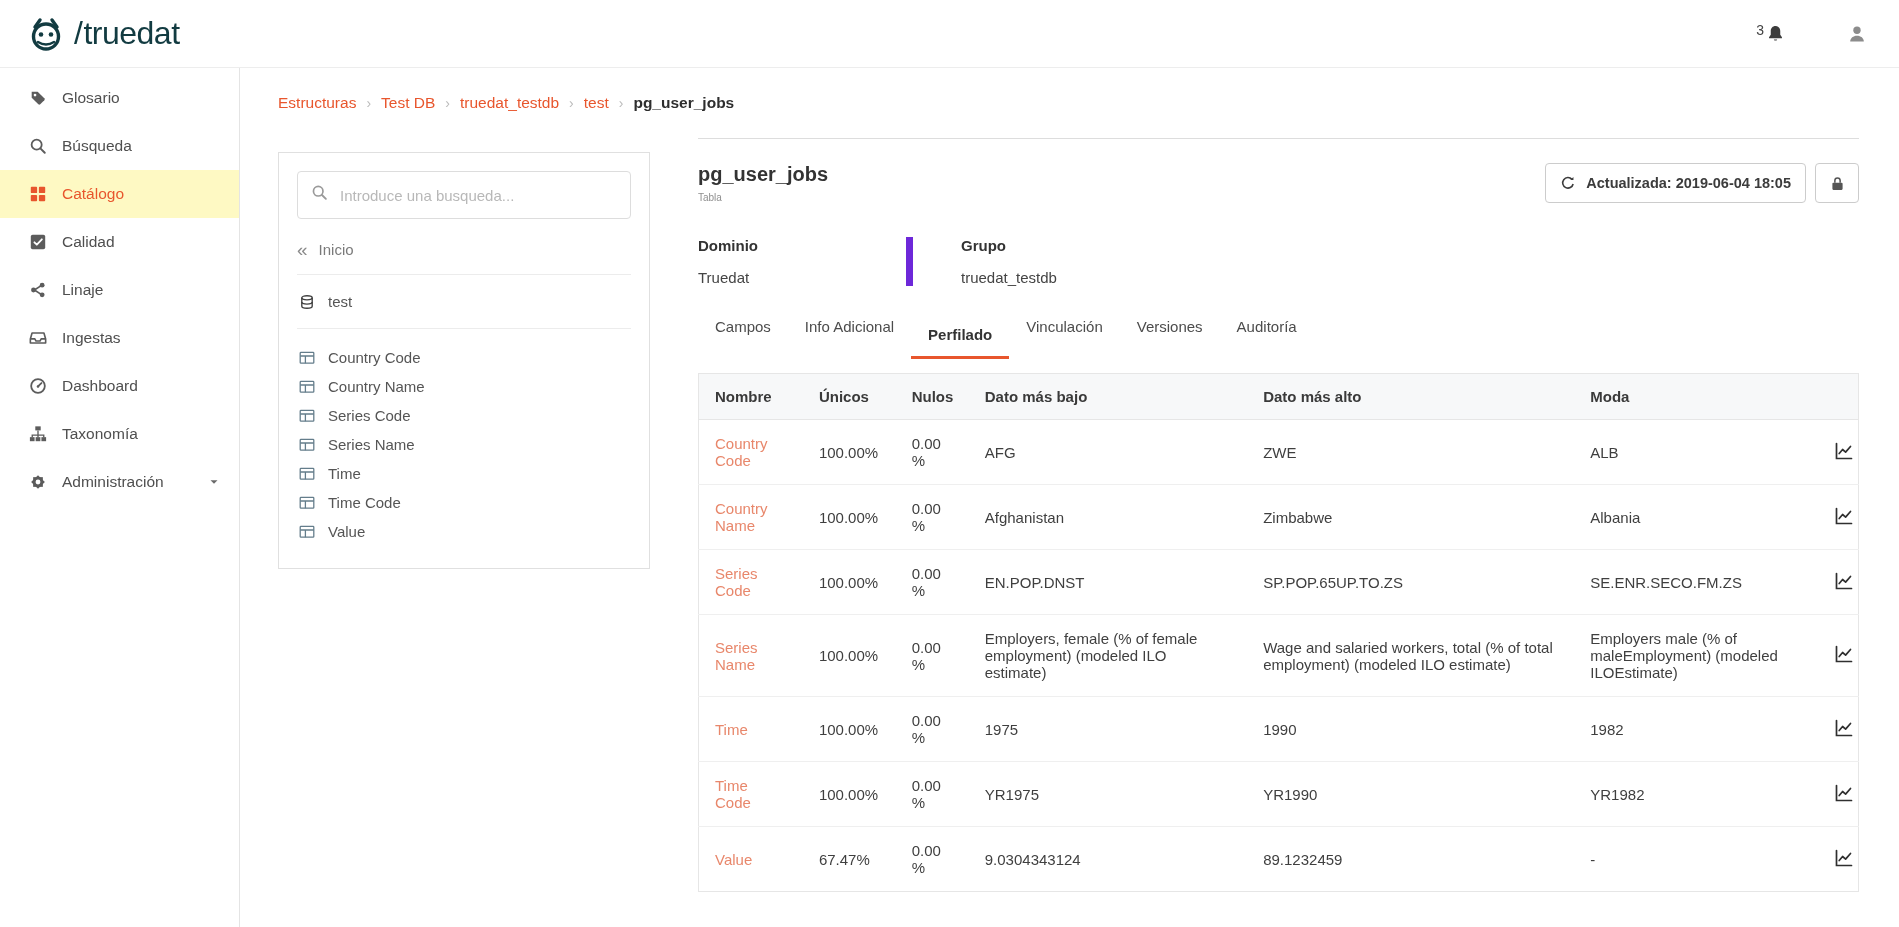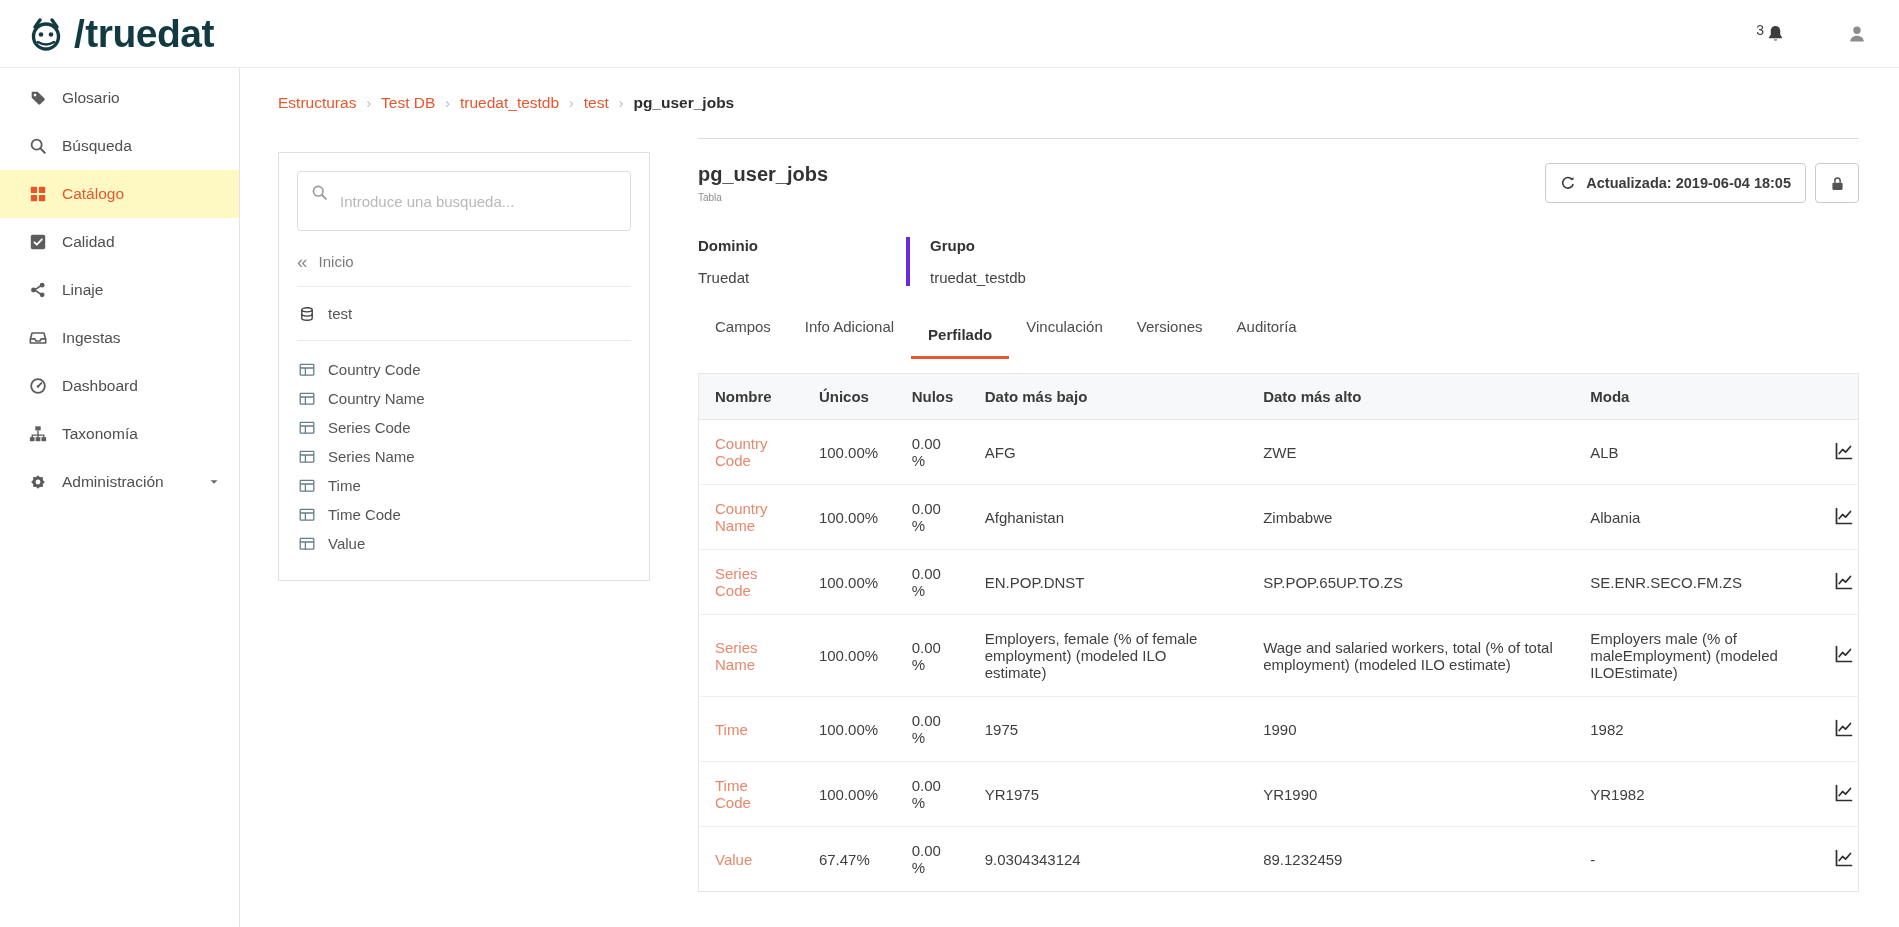--- a/index.html
+++ b/index.html
@@ -16,22 +16,22 @@
   .topbar {
     height: 68px;
     display: flex;
     align-items: center;
     justify-content: space-between;
     padding: 0 26px 0 26px;
     border-bottom: 1px solid #ededed;
   }
   .brand { display: flex; align-items: center; gap: 8px; cursor: pointer; }
   .brand-text {
-    font-size: 39px;
-    font-weight: 700;
+    font-size: 32px;
+    font-weight: 400;
     color: var(--logo, #123b41);
     letter-spacing: -0.5px;
   }
   .brand-text .slash { margin-right: 1px; }
   .topbar-right { display: flex; align-items: center; gap: 62px; padding-right: 6px; }
   .notif { display: flex; align-items: flex-start; gap: 2px; cursor: pointer; color: #3c3c3c; }
   .notif-count { font-size: 14px; color: #444; margin-top: -2px; }
   .avatar-btn { color: #8c8c8c; cursor: pointer; display: flex; }
 
   
@@ -71,21 +71,21 @@
   
   .tree-panel {
     width: 372px; flex: 0 0 372px;
     border: 1px solid #e0e0e0;
     margin-top: 14px;
     padding: 18px;
     background: #fff;
   }
   .search-box { position: relative; }
   .search-box input {
-    width: 100%; height: 60px;
+    width: 100%; height: 48px;
     border: 1px solid #ddd; border-radius: 4px;
     padding: 0 12px 0 42px;
     font-size: 15px; color: #555;
     font-family: "Liberation Sans", sans-serif;
     outline: none;
   }
   .search-box input::placeholder { color: #b8b8b8; }
   .search-box .sb-icon { position: absolute; left: 14px; top: 13px; color: #9a9a9a; }
 
   .tree-back {
@@ -122,21 +122,21 @@
     height: 40px; border: 1px solid #ccc; border-radius: 4px; background: #fff;
     display: flex; align-items: center; gap: 10px; padding: 0 14px;
     font-size: 14.5px; font-weight: 700; color: #3c3c3c;
     font-family: "Liberation Sans", sans-serif; cursor: pointer;
   }
   .btn-icon-only { width: 44px; justify-content: center; padding: 0; color: #555; }
   .btn .ricon { color: #3c3c3c; display: flex; }
 
   .meta { display: flex; margin-top: 34px; }
   .meta-col { width: 208px; padding-right: 30px; }
-  .meta-col + .meta-col { width: auto; border-left: 4px solid #6d28d9; padding-left: 20px; }
+  .meta-col + .meta-col { width: auto; border-left: 7px solid #6d28d9; padding-left: 48px; }
   .meta-label { font-weight: 700; font-size: 15px; color: #333; }
   .meta-value { margin-top: 15px; font-size: 15px; color: #444; }
 
   .tabs { display: flex; margin-top: 30px; }
   .tab {
     padding: 2px 17px 13px;
     font-size: 15px; color: #4c4c4c; cursor: pointer;
     border-bottom: 3px solid transparent;
   }
   .tab.active { font-weight: 700; color: #333; border-bottom-color: var(--accent, #e8562d); margin-top: 8px; }

